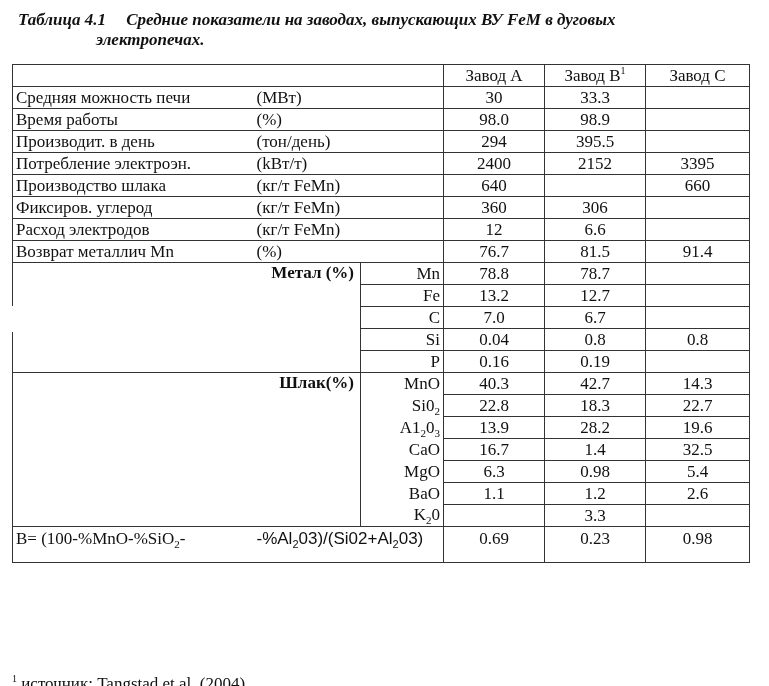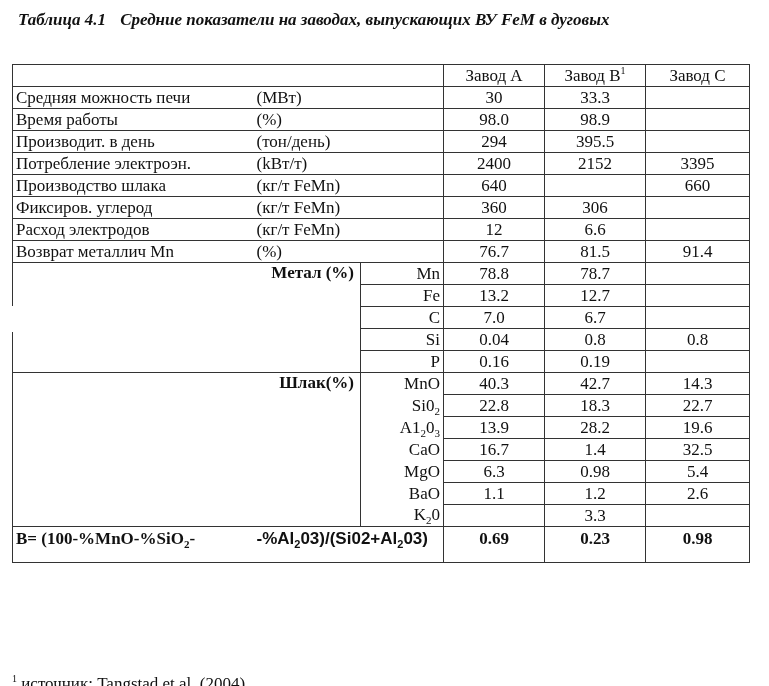--- a/index.html
+++ b/index.html
@@ -5,21 +5,21 @@
   html, body { margin: 0; padding: 0; background: #ffffff; }
   body {
     width: 769px; height: 686px; position: relative; overflow: hidden;
     font-family: "Liberation Serif", "DejaVu Serif", serif; color: #111;
   }
   .caption {
     position: absolute; left: 18px; top: 10px; width: 740px;
     font-family: "Liberation Serif", serif; font-weight: bold; font-style: italic;
     font-size: 17px; line-height: 20px; color: #111;
   }
-  .caption .num { margin-right: 10px; }
+  .caption .num { margin-right: 16px; }
   .caption .line2 { display: block; padding-left: 78px; }
 
   .tbl {
     position: absolute; left: 12px; top: 64px;
     border-collapse: collapse; table-layout: fixed;
     font-size: 17px; line-height: 20px;
   }
   .tbl td {
     border: 1.5px solid #333; padding: 0 3px; height: 21px;
     white-space: nowrap; vertical-align: middle; overflow: hidden;
@@ -29,39 +29,40 @@
   .tbl td.unit { border-left: none; }
   .tbl td.grp {
     text-align: right; vertical-align: top; font-weight: bold;
     padding-right: 6px; border-bottom: 1.5px solid #333;
   }
   .tbl td.grp.metal { border-left-color: #333; }
   .tbl td.comp { text-align: right; padding-left: 12px; }
   .tbl tr.slag td.comp { border-top: none; border-bottom: none; margin-top: 19px; }
   .tbl tr.slag.first td.comp { border-top: 1.5px solid #333; }
   .tbl tr.slag.last td.comp { border-bottom: 1.5px solid #333; }
-  .tbl tr.brow td { height: 33px; vertical-align: top; padding-top: 2px; font-weight: bold; }
+  .tbl tr.brow td { height: 33px; vertical-align: top; padding-top: 2px; }
   .tbl tr.brow td.bname { border-right: none; }
   .tbl tr.brow td.bformula { border-left: none; font-family: "Liberation Sans", sans-serif; }
   sub { font-size: 11px; line-height: 0; }
   sup { font-size: 10px; line-height: 0; vertical-align: 7px; }
   .gapcover {
     position: absolute; left: 10px; top: 306px; width: 5px; height: 26px; background: #fff;
   }
   .footnote {
     position: absolute; left: 12px; top: 674px;
     font-family: "Liberation Serif", serif; font-size: 17px; line-height: 20px;
   }
 </style>
 </head>
 <body>
 
 <div class="caption">
   <span class="num">Таблица 4.1</span>
   <span>Средние показатели на заводах, выпускающих ВУ FeM в дуговых</span>
+  <span class="line2">электропечах.</span>
 </div>
 
 <table class="tbl">
   <colgroup>
     <col style="width:241px">
     <col style="width:107px">
     <col style="width:83px">
     <col style="width:101px">
     <col style="width:101px">
     <col style="width:104px">

